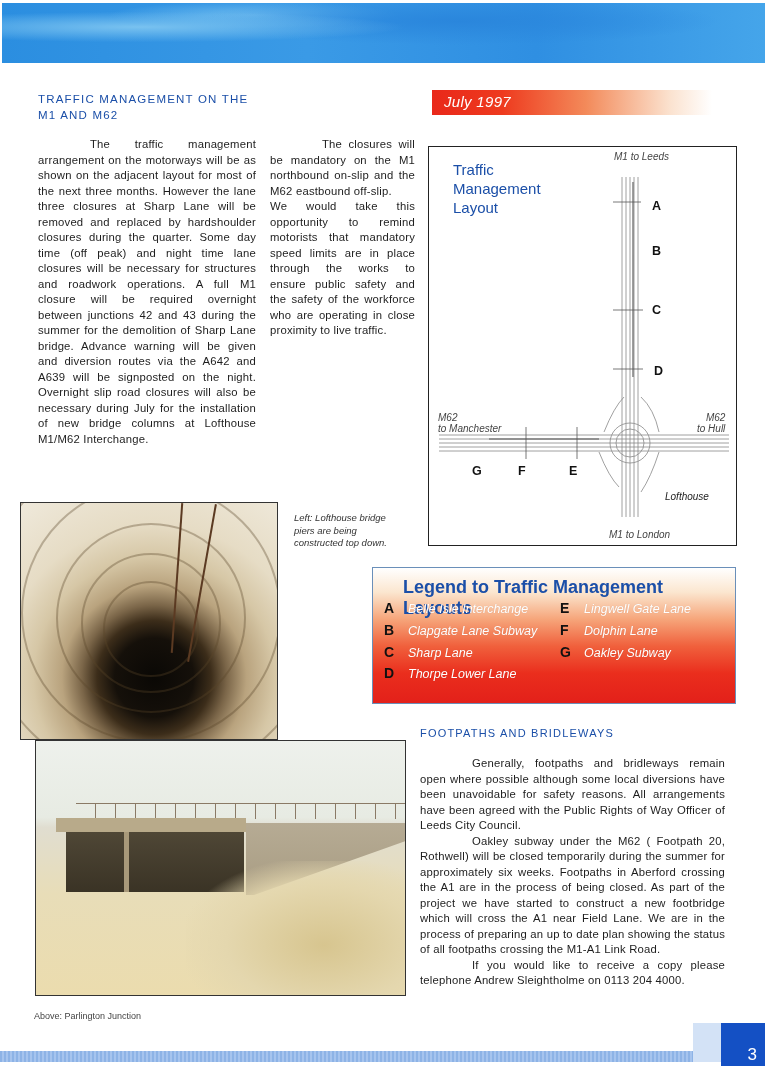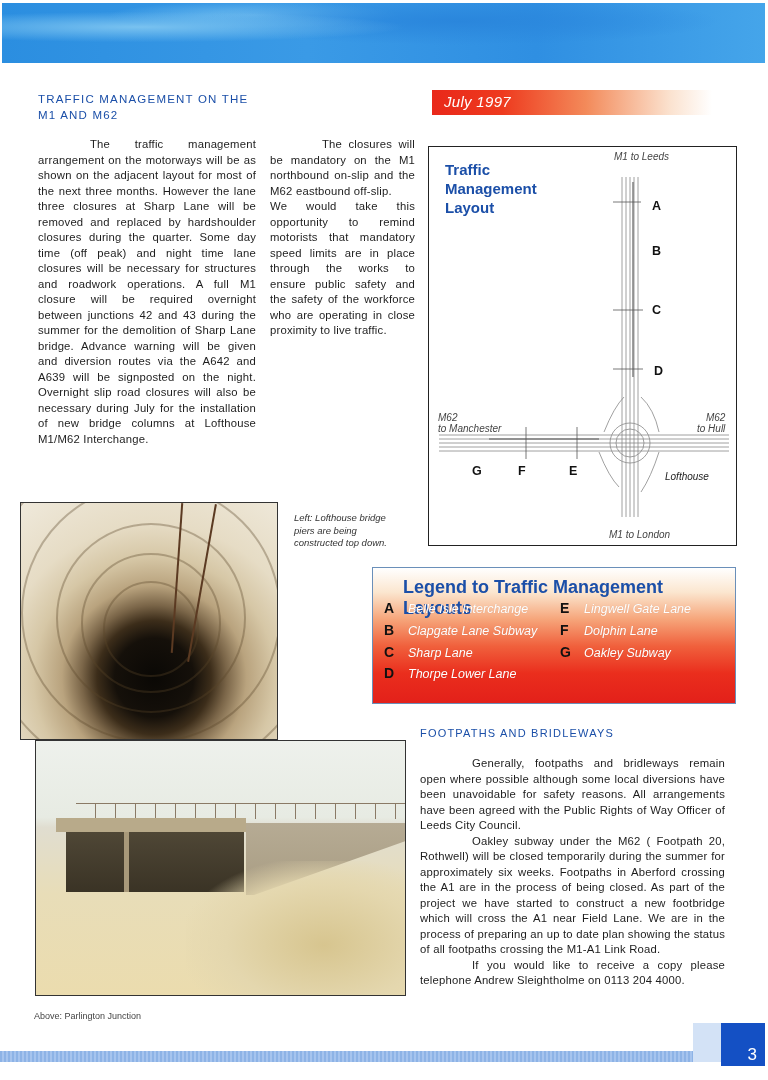--- a/index.html
+++ b/index.html
@@ -35,26 +35,26 @@
   .date-banner span {
     position:absolute; left:12px; top:3px; color:#fff; font-style:italic;
     font-size:15px; font-weight:normal; letter-spacing:0.3px;
   }
 
   .layout-box {
     position:absolute; left:428px; top:146px; width:309px; height:400px;
     border:1.2px solid #222; background:#fff;
   }
   .layout-title {
-    position:absolute; left:16px; top:13px; color:#1b4fa8; font-weight:bold;
+    position:absolute; left:24px; top:13px; color:#1b4fa8; font-weight:normal;
     font-size:15px; line-height:19px;
   }
   .map-label { position:absolute; font-style:italic; font-size:10px; color:#444; line-height:11px; }
   .map-letter { position:absolute; font-weight:bold; font-size:12.5px; color:#111; }
-  .lofthouse { position:absolute; font-style:italic; font-size:10px; color:#222; }
+  .lofthouse { position:absolute; font-style:italic; font-size:10px; color:#222;margin-top:20px; }
 
   .photo-shaft {
     position:absolute; left:20px; top:502px; width:258px; height:238px;
     border:1px solid #333;
     background:
       radial-gradient(circle at 52% 74%, #0a0805 0%, #15100a 18%, #3c2d1a 26%, #7a6548 33%, #b9a37e 42%, #d6c7a6 55%, #e6dcc5 70%, #efe9db 100%);
     overflow:hidden;
   }
   .photo-shaft .ring {
     position:absolute; border-radius:50%; border:2px solid rgba(90,70,40,0.35);

